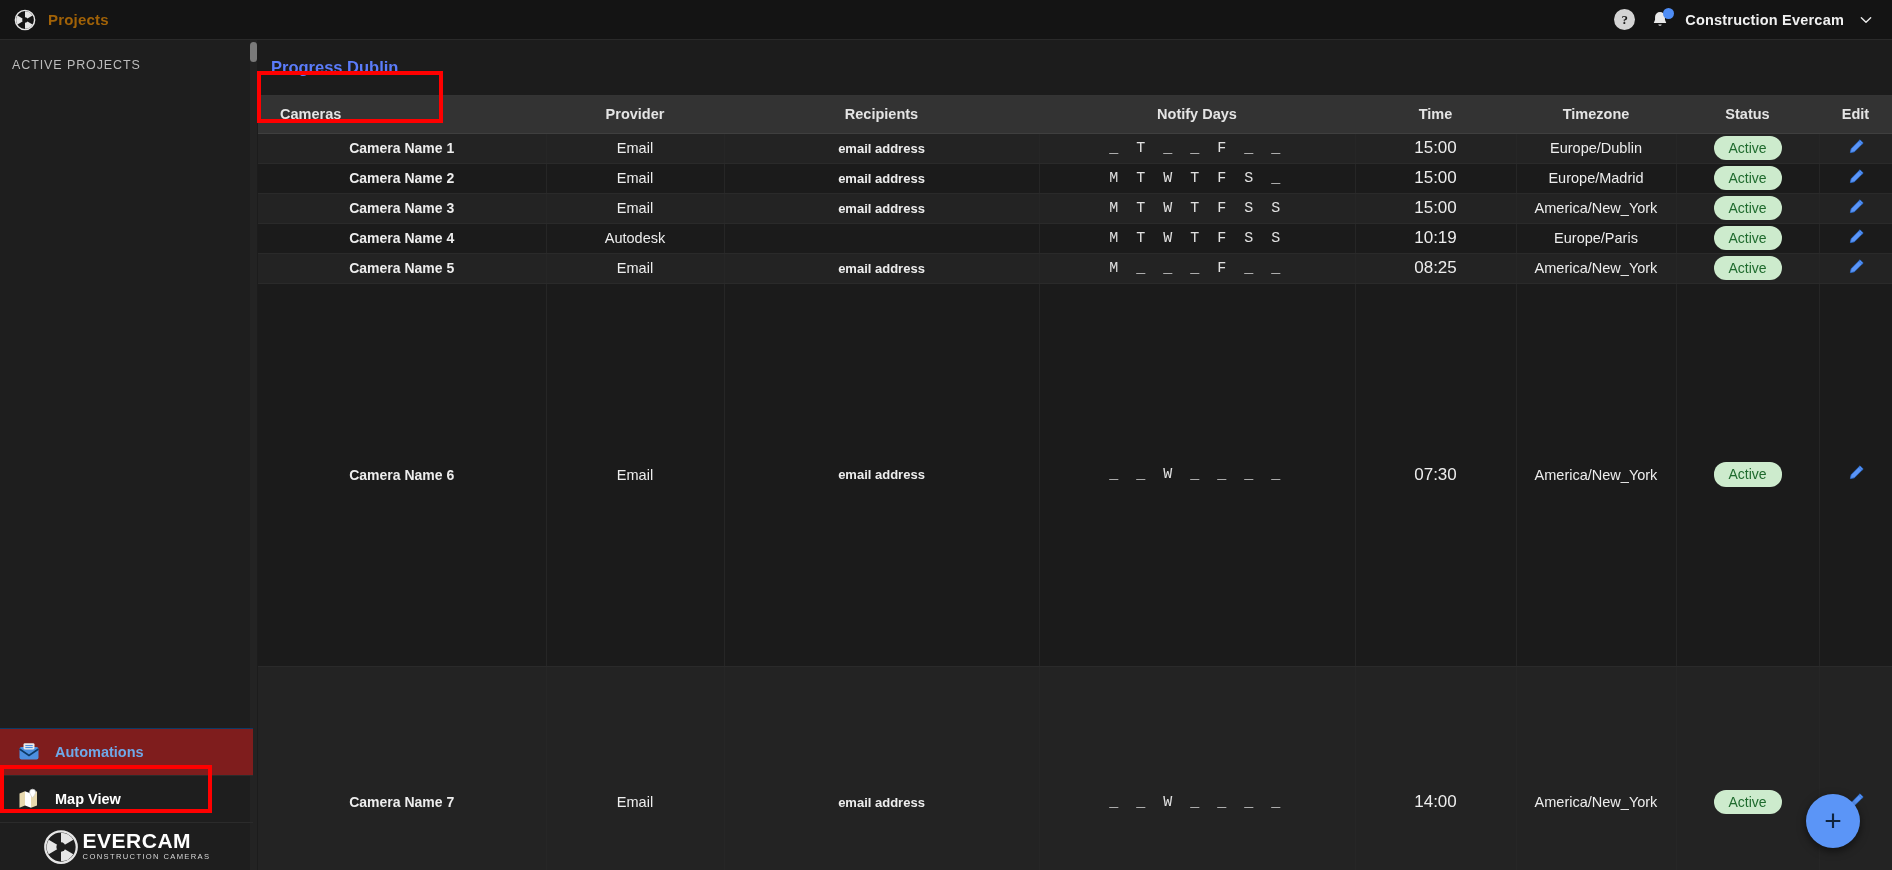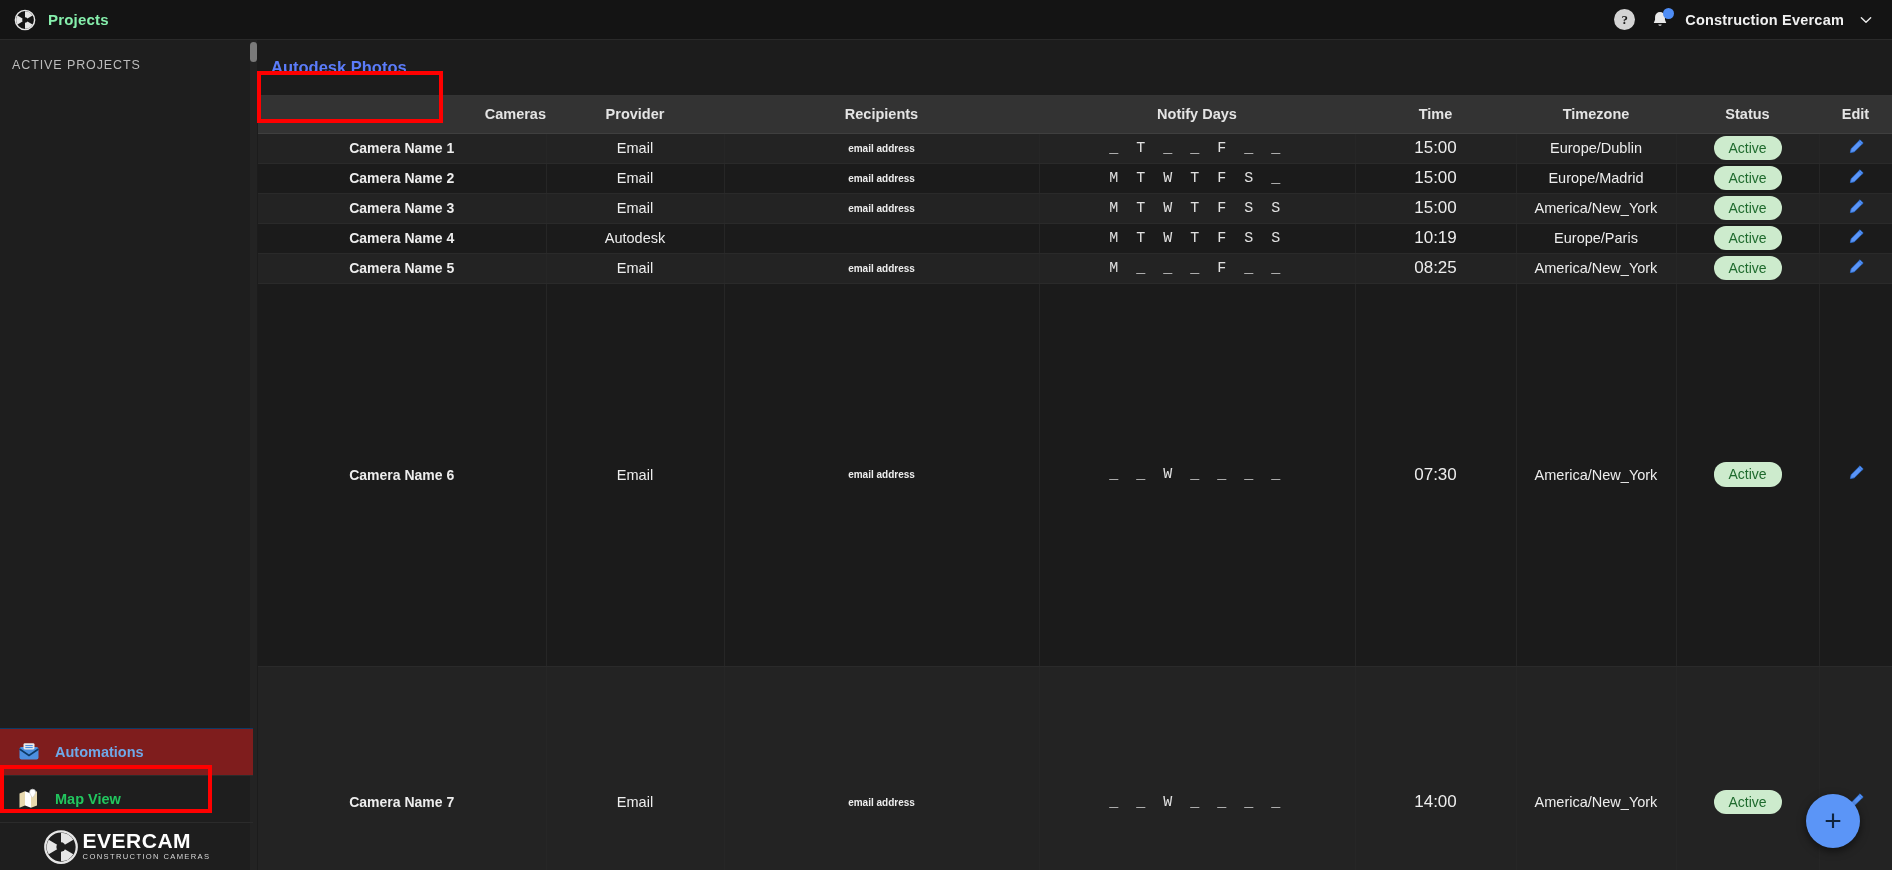--- a/index.html
+++ b/index.html
@@ -14,21 +14,21 @@
   
   .topbar {
     position:absolute; top:0; left:0; width:1892px; height:40px;
     background:#141414;
     border-bottom:1px solid #2a2a2a;
     display:flex; align-items:center;
     z-index:30;
   }
   .brand-mark { margin-left:14px; width:22px; height:22px; display:block; }
   .topbar-title {
-    margin-left:12px; color:#86efac; font-size:15px; font-weight:bold;
+    margin-left:12px; color:#a16207; font-size:15px; font-weight:bold;
     letter-spacing:.2px;
   }
   .topbar-right {
     margin-left:auto; display:flex; align-items:center; gap:14px; padding-right:18px;
   }
   .help-icon {
     width:21px; height:21px; border-radius:50%;
     background:#d4d4d4; color:#1a1a1a;
     font-size:13px; font-weight:bold;
     display:flex; align-items:center; justify-content:center;
@@ -72,21 +72,21 @@
   .side-nav-row {
     display:flex; align-items:center; gap:14px;
     height:47px; padding-left:17px; cursor:pointer;
     border-top:1px solid #2b2b2b;
   }
   .side-nav-row.active {
     background:#7f1d1d;
     border-top:1px solid #0d3a66;
   }
   .side-nav-row.active .side-nav-label { color:#6fa8e8; }
-  .side-nav-label { color:#22c55e; font-size:14.5px; font-weight:bold; }
+  .side-nav-label { color:#ffffff; font-size:14.5px; font-weight:bold; }
   .redbox-automations {
     position:absolute; left:0; bottom:57px; width:212px; height:48px;
     border:4px solid #ff0000; pointer-events:none; z-index:25;
   }
   .logo-row {
     display:flex; align-items:center; justify-content:center; gap:4px;
     height:48px; border-top:1px solid #2b2b2b;
   }
   .logo-text-main {
     color:#ffffff; font-size:21px; font-weight:bold; letter-spacing:.5px;
@@ -117,31 +117,31 @@
 
   
   .tbl-wrap { position:relative; width:1634px; }
   table { width:1634px; border-collapse:collapse; table-layout:fixed; }
   thead th {
     background:#333333; color:#e4e4e4;
     font-size:14.5px; font-weight:bold;
     height:37px; text-align:center;
     border-bottom:1px solid #3f3f3f;
   }
-  thead th.col-cam { text-align:right; padding-left:22px;margin-left:18px; }
+  thead th.col-cam { text-align:left; padding-left:22px;margin-left:18px; }
   td {
     color:#ededed; font-size:14.5px; text-align:center;
     border-bottom:1px solid #2a2a2a;
     border-right:1px solid #262626;
     vertical-align:middle;
   }
   tbody tr:nth-child(odd) td { background:#232323; }
   tbody tr:nth-child(even) td { background:#1b1b1b; }
   td.cam { font-weight:bold; font-size:14px; text-align:center; }
-  td.recip { font-weight:bold; font-size:10px; }
+  td.recip { font-weight:bold; font-size:13px; }
   td.days {
     font-family:"Liberation Mono", monospace;
     font-size:15px; letter-spacing:4.5px; color:#e0e0e0;
   }
   td.time { font-size:17px; }
   td.tz { font-size:14.5px; }
   td.edit { border-right:none; }
   .pill {
     display:inline-block; min-width:68px;
     background:#cdebcd; color:#1f6b2e;
@@ -236,21 +236,21 @@
         </div>
       </div>
     </div>
 
     <div class="redbox-automations"></div>
   </div>
 
   <div class="main">
 
     <div class="tabstrip">
-      <div class="tab">Autodesk Photos</div>
+      <div class="tab">Progress Dublin</div>
     </div>
     <div class="redbox-tab"></div>
 
     <div class="tbl-wrap">
       <table>
         <colgroup>
           <col style="width:288px">
             <col style="width:178px">
             <col style="width:315px">
           <col style="width:316px">

